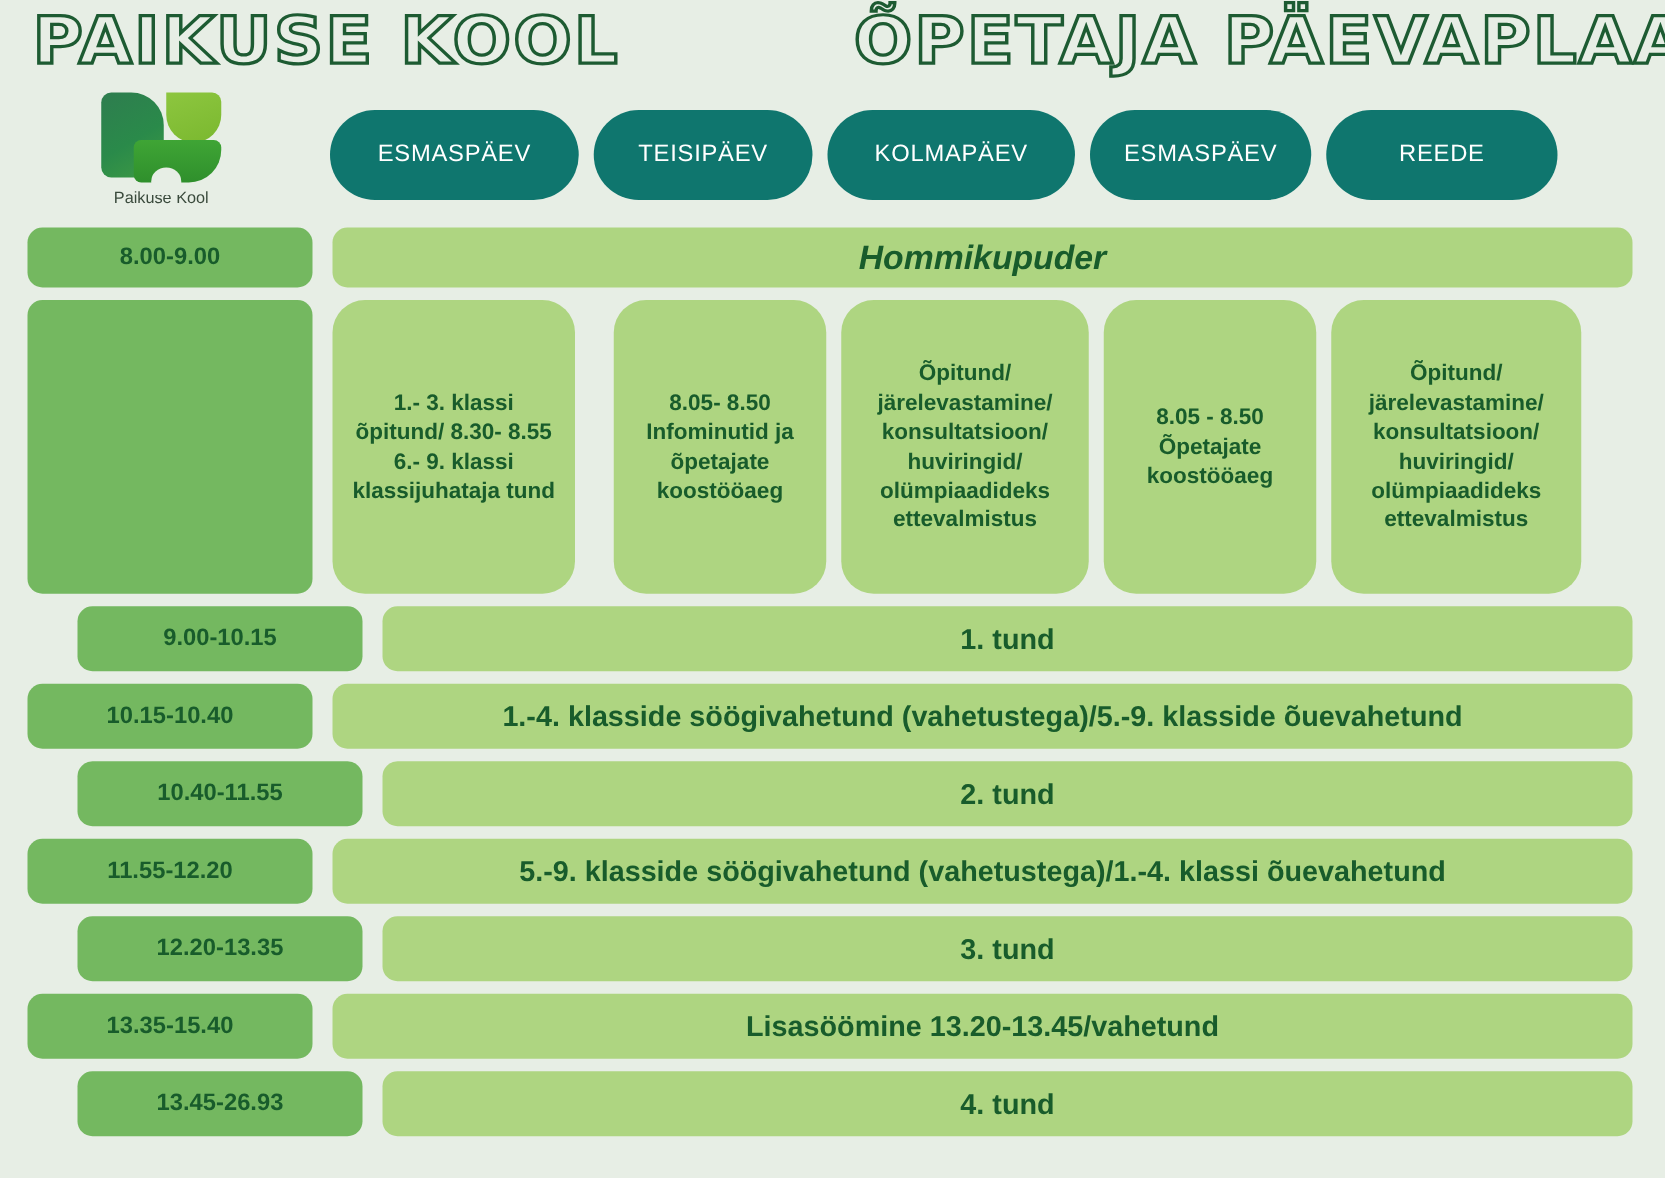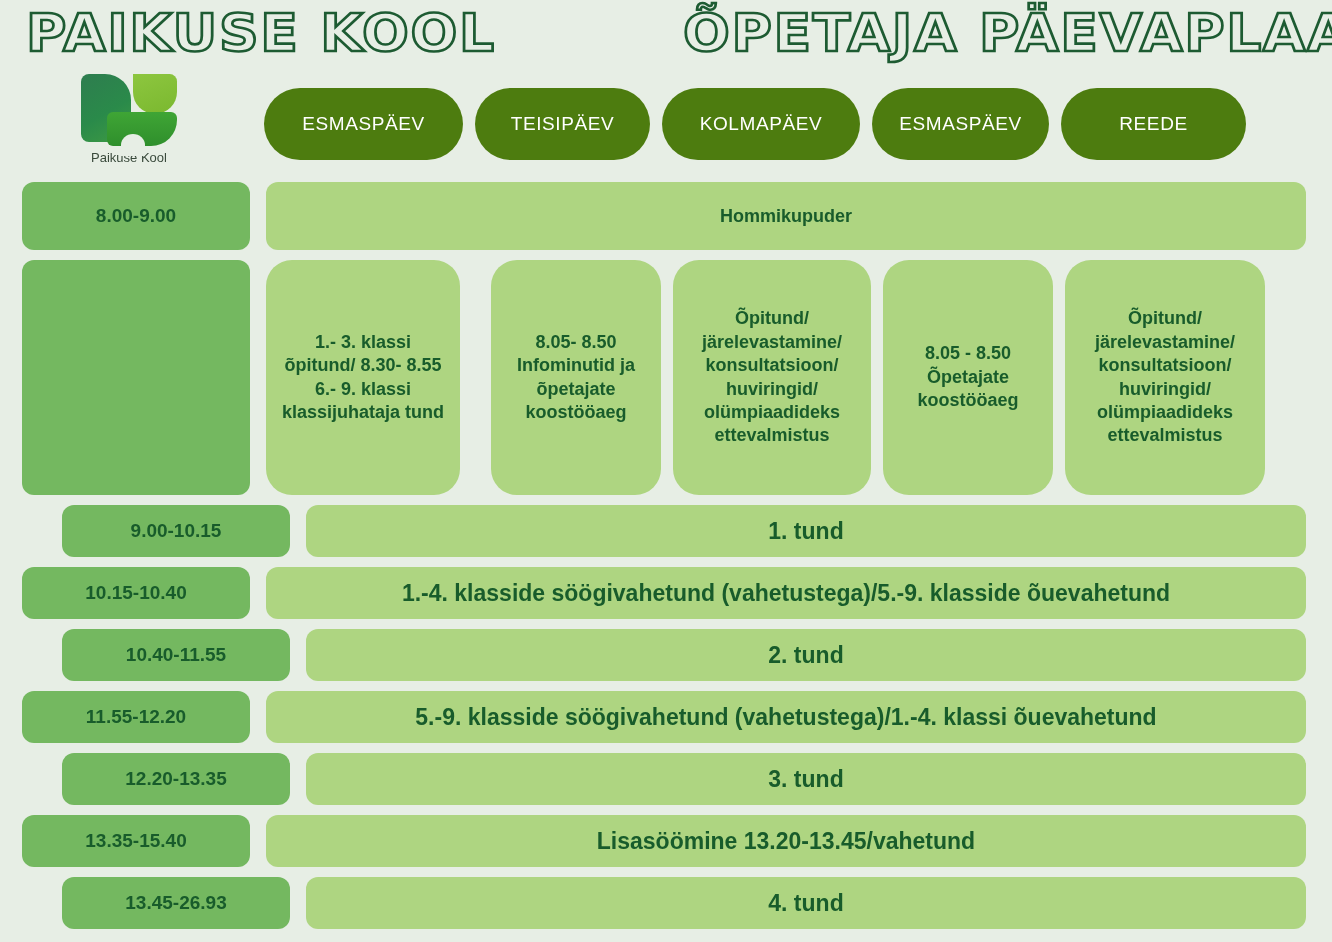--- a/index.html
+++ b/index.html
@@ -94,21 +94,21 @@
 
   
   .day-bar {
     position: absolute;
     left: 264px;
     top: 88px;
     display: flex;
     gap: 12px;
   }
   .day-btn {
-    background: #4d7c0f;
+    background: #0f766e;
     color: #ffffff;
     border-radius: 40px;
     height: 72px;
     display: flex;
     align-items: center;
     justify-content: center;
     font-size: 19px;
     letter-spacing: 0.6px;
     font-family: "Liberation Sans", sans-serif;
     cursor: pointer;
@@ -158,22 +158,22 @@
     align-items: center;
     justify-content: center;
     text-align: center;
     font-family: "Liberation Sans", sans-serif;
     flex: 1 1 auto;
     padding: 6px 10px;
     box-sizing: border-box;
   }
 
   
-  .row.r-morning   { height: 68px; }
-  .row.r-morning .content-cell { font-size: 18px; }
+  .row.r-morning   { height: 48px; }
+  .row.r-morning .content-cell { font-size: 27px; font-style: italic; }
 
   .row.r-days      { height: 235px; }
   .row.r-days .day-cells {
     display: flex;
     gap: 12px;
     flex: 1 1 auto;
     margin-right: 26px;
   }
   .row.r-days .content-cell {
     border-radius: 26px;

